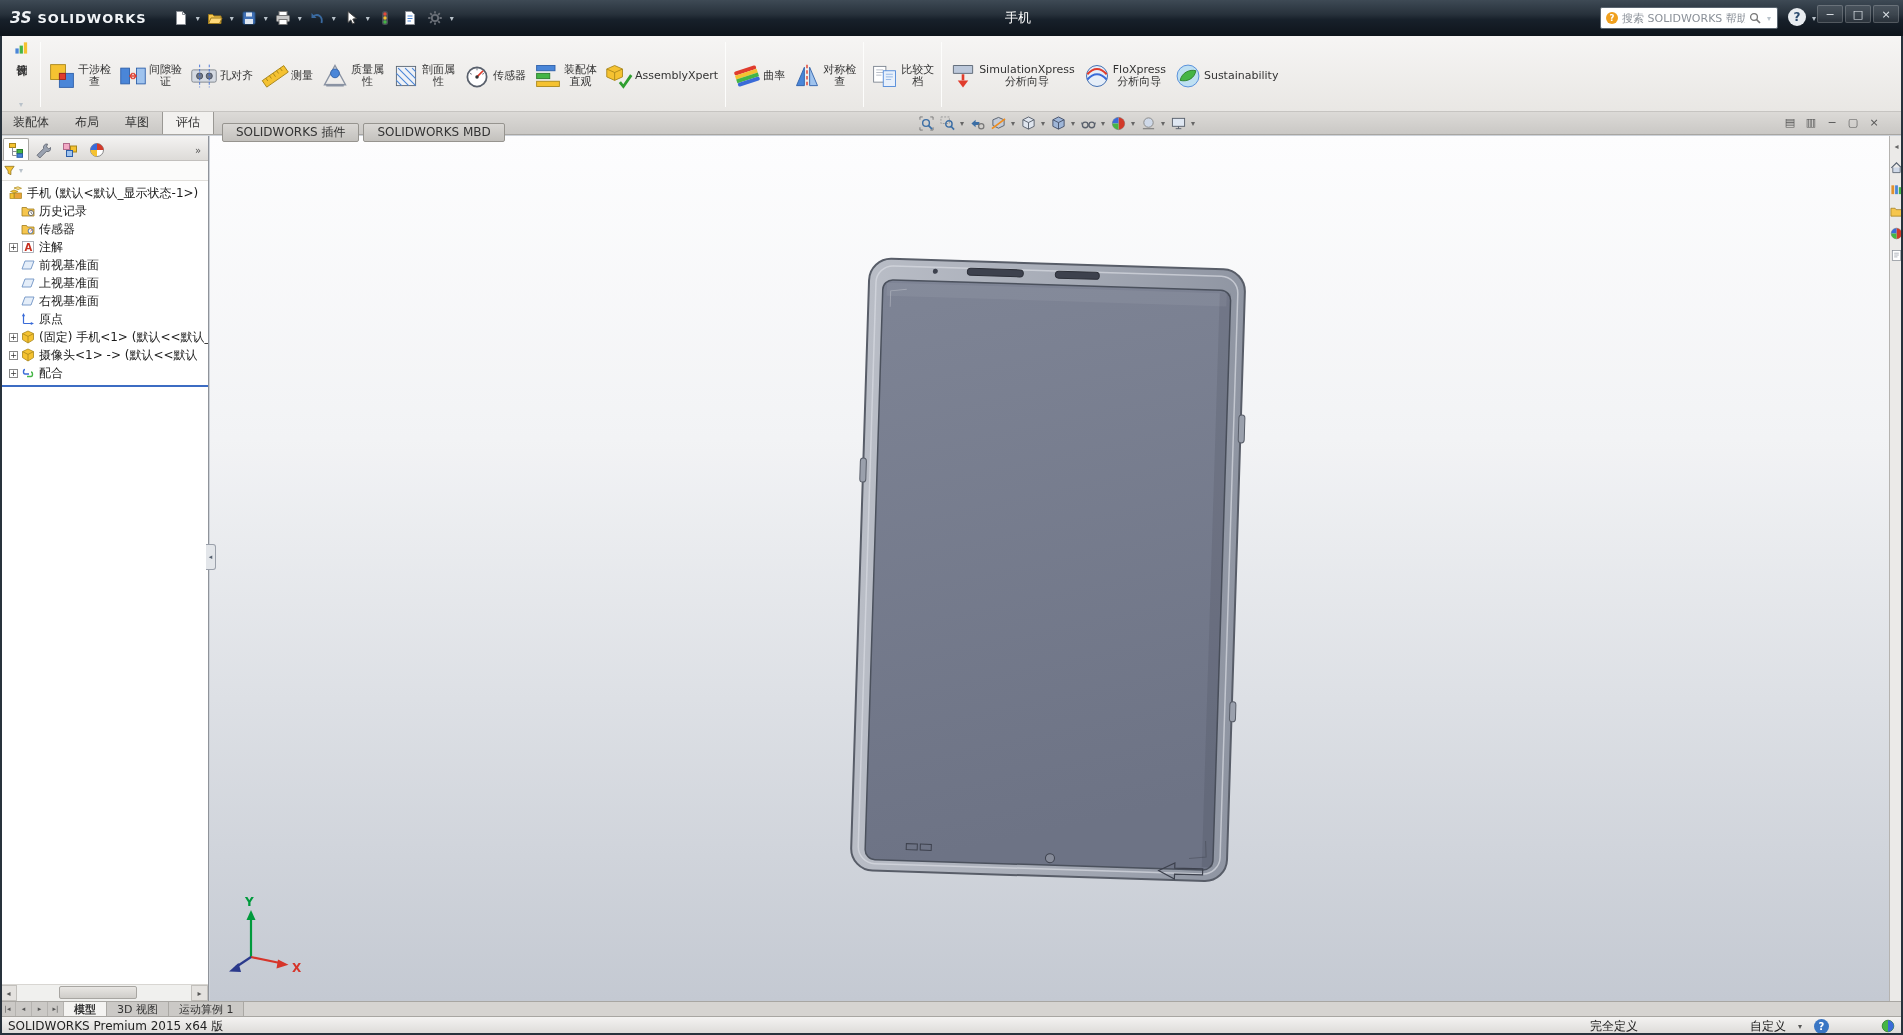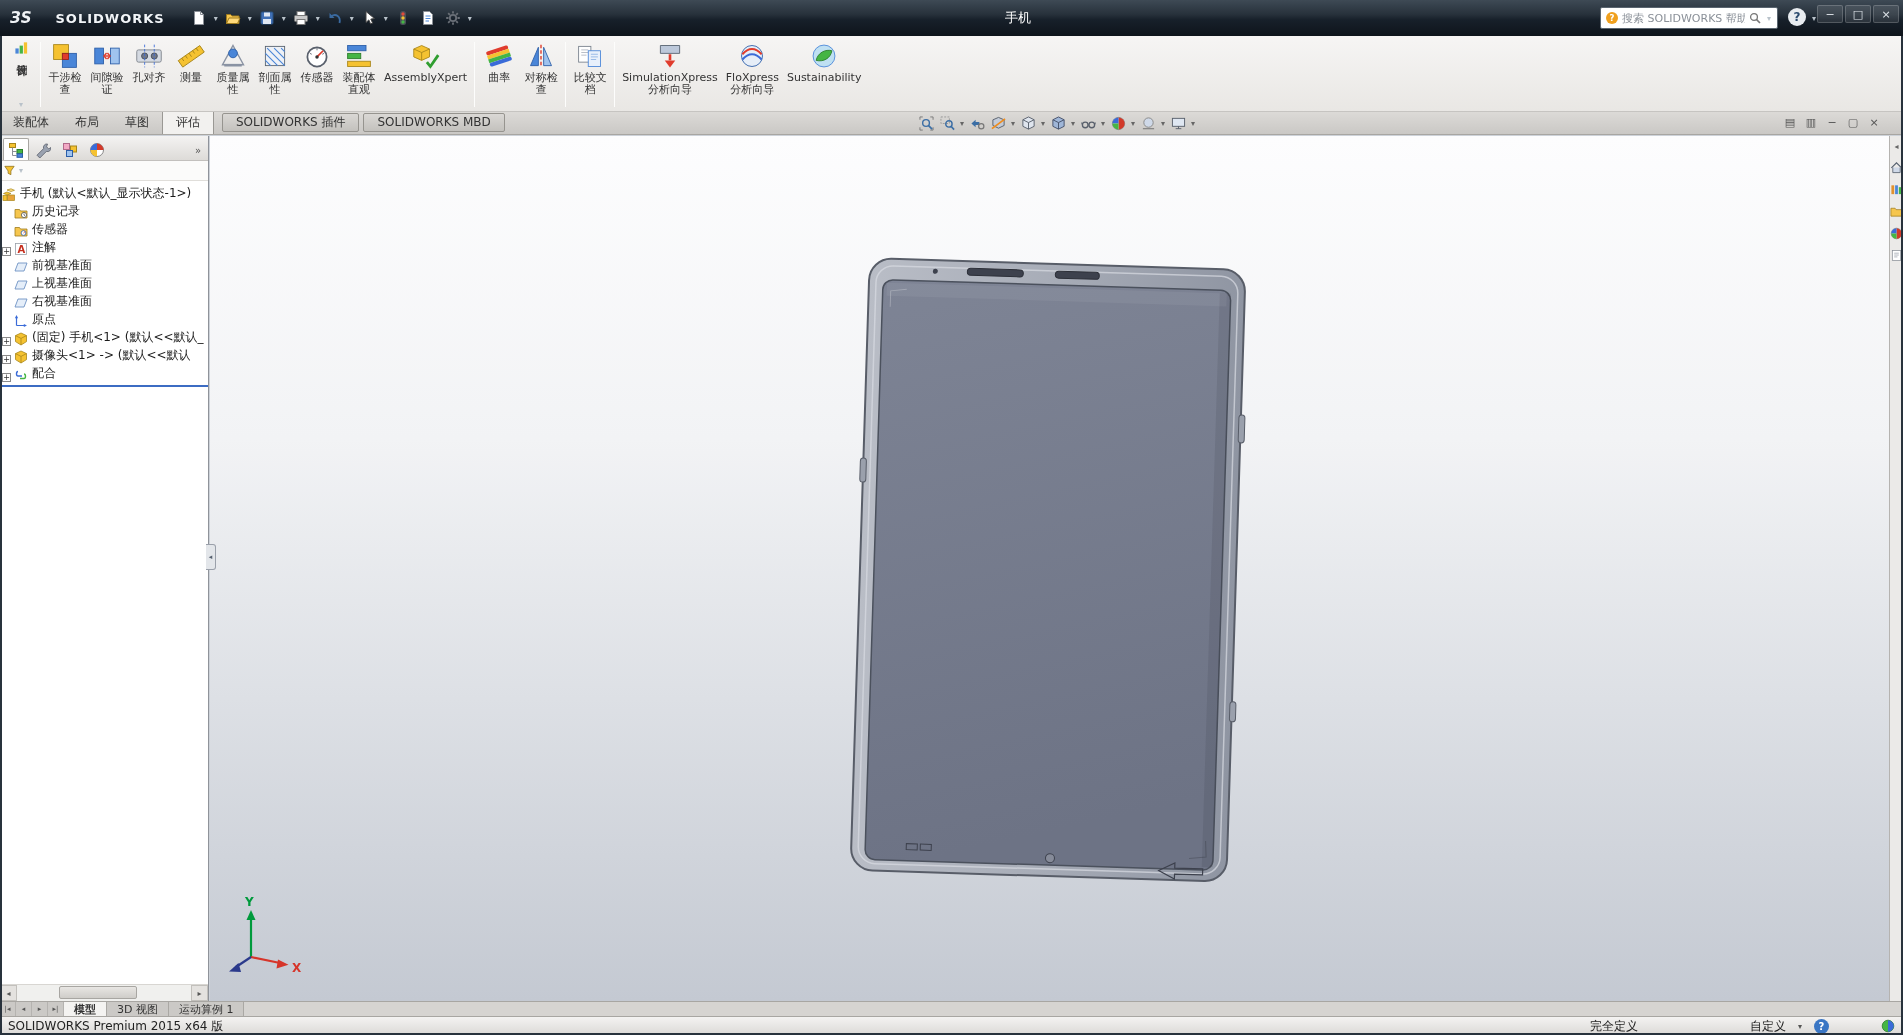--- a/index.html
+++ b/index.html
@@ -6,21 +6,21 @@
   html,body{width:1903px;height:1035px;overflow:hidden}
   body{font-family:"DejaVu Sans","Liberation Sans",sans-serif;font-size:12px;color:#222}
   #app{position:relative;width:1903px;height:1035px;background:#cdd2d9;overflow:hidden}
   .ico{display:inline-block;line-height:0}
   .ico svg{width:100%;height:100%;display:block}
 
   
   .titlebar{position:absolute;left:0;top:0;width:100%;height:36px;
     background:linear-gradient(180deg,#3e4a55 0%,#27313b 40%,#17202a 55%,#0e141b 100%);
     display:flex;align-items:center;color:#e8ecf0;z-index:60}
-  .logo{display:flex;align-items:center;gap:24px;padding:0 12px 0 10px}
+  .logo{display:flex;align-items:center;gap:6px;padding:0 12px 0 10px}
   .logo-mark{font-style:italic;font-weight:bold;font-size:15px;color:#f0f3f6}
   .logo-text{font-weight:bold;font-size:13px;letter-spacing:1px;color:#f2f5f8}
   .qat{display:flex;align-items:center;gap:1px;margin-left:10px}
   .qat-btn{width:24px;height:24px;display:flex;align-items:center;justify-content:center;border-radius:2px}
   .qat-btn .ico{width:16px;height:16px}
   .chev{font-size:8px;color:#b9c2ca;padding:0 2px}
   .doc-title{position:absolute;left:1005px;top:0;height:36px;line-height:36px;font-size:13px;color:#fff}
   .searchbox{position:absolute;left:1600px;top:7px;width:178px;height:22px;background:#fff;border:1px solid #5a6570;border-radius:2px;display:flex;align-items:center;padding:0 4px;gap:3px}
   .searchbox .ico{width:14px;height:14px;flex:none}
   .search-input{flex:1;border:none;outline:none;font-size:11px;color:#444;min-width:0;background:transparent;font-family:inherit}
@@ -29,50 +29,50 @@
   .tb-chev{position:absolute;left:1810px;top:14px}
   .win-controls{position:absolute;right:4px;top:5px;display:flex;gap:2px}
   .win-btn{width:26px;height:18px;display:flex;align-items:center;justify-content:center;font-size:11px;color:#dfe5ea;background:rgba(255,255,255,.10);border:1px solid rgba(255,255,255,.18);border-radius:2px}
 
   
   .ribbon{position:absolute;left:0;top:36px;width:100%;height:76px;background:linear-gradient(180deg,#f6f5f4,#e9e7e4);border-bottom:1px solid #c6c4c1;display:flex;align-items:stretch;padding:2px 2px 0 5px;z-index:55}
   .study-btn{width:32px;display:flex;flex-direction:column;align-items:center;padding:2px 0}
   .study-ico{width:15px;height:15px}
   .study-label{writing-mode:vertical-rl;text-orientation:upright;font-size:11px;line-height:12px;color:#333;flex:1;margin:1px 0;overflow:hidden}
   .rb-sep{width:1px;background:#cbc9c6;border-right:1px solid #fdfdfc;margin:4px 3px}
-  .rb-btn{min-width:42px;display:flex;flex-direction:column;align-items:center;padding:4px 4px 2px;gap:2px;color:#333}
+  .rb-btn{min-width:42px;display:flex;flex-direction:row;align-items:center;padding:4px 4px 2px;gap:2px;color:#333}
   .rb-ico{width:28px;height:28px}
   .rb-label{font-size:11px;line-height:12px;text-align:center;white-space:nowrap}
 
   
   .tabrow{position:absolute;left:0;top:112px;width:100%;height:23px;background:linear-gradient(180deg,#dcdad7,#cac8c5);border-bottom:1px solid #a8a6a2;z-index:50}
   .cm-tabs{position:absolute;left:0;top:0;height:22px;display:flex;align-items:stretch}
   .cm-tab{height:22px;line-height:21px;padding:0 13px;font-size:12px;color:#333}
   .cm-tab.active{background:#f2f1ef;border-left:1px solid #9a9894;border-right:1px solid #9a9894}
-  .cm-tab.addin{background:linear-gradient(180deg,#dad8d5,#c3c1bd);border:1px solid #96948f;height:19px;line-height:17px;margin:1px 2px 0;border-radius:2px}
+  .cm-tab.addin{background:linear-gradient(180deg,#dad8d5,#c3c1bd);border:1px solid #96948f;height:19px;line-height:17px;margin:11px 2px 0;border-radius:2px}
   .cm-tab.addin.first{margin-left:8px}
   .headsup{position:absolute;left:916px;top:2px;height:19px;display:flex;align-items:center;gap:1px}
   .hu-btn{width:20px;height:19px;display:flex;align-items:center;justify-content:center}
   .hu-btn .ico{width:15px;height:15px}
   .headsup .chev{color:#666}
   .child-controls{position:absolute;right:20px;top:2px;display:flex;gap:3px;align-items:center}
   .cw-btn{width:18px;height:17px;display:flex;align-items:center;justify-content:center;color:#555;font-size:11px}
 
   
   .main{position:absolute;left:0;top:136px;width:100%;height:865px}
   .left-panel{position:absolute;left:0;top:0;width:209px;height:100%;background:#fff;border-right:1px solid #8f939a;display:flex;flex-direction:column}
   .fm-tabs{height:25px;background:linear-gradient(180deg,#f4f3f2,#dddbd8);border-bottom:1px solid #c2c0bd;display:flex;align-items:flex-end;padding:2px 3px 0;gap:1px}
   .fm-tab{width:26px;height:22px;display:flex;align-items:center;justify-content:center;border:1px solid transparent;border-bottom:none;border-radius:2px 2px 0 0}
   .fm-tab.active{background:#fff;border-color:#a8a6a2}
   .fm-tab .ico{width:16px;height:16px}
   .fm-overflow{margin-left:auto;font-size:10px;color:#555;padding:0 4px 4px}
   .filter-row{height:20px;border-bottom:1px solid #e0deda;display:flex;align-items:center;padding:0 3px;gap:1px;background:#fbfbfa}
   .filter-row .ico{width:13px;height:13px}
   .tree{padding-top:3px;font-size:12px;color:#1a1a1a}
-  .tree-row{height:18px;display:flex;align-items:flex-end;padding-left:2px;white-space:nowrap;overflow:hidden}
+  .tree-row{height:18px;display:flex;align-items:center;padding-left:9px;white-space:nowrap;overflow:hidden}
   .expander{flex:none;width:9px;height:9px;border:1px solid #898989;background:#fff;font-size:8px;line-height:7px;text-align:center;color:#333;margin-right:3px}
   .exp-spacer{flex:none;width:12px}
   .tree-ico{flex:none;width:14px;height:14px;margin-right:4px}
   .tree-label{overflow:hidden}
   .tree-end{height:2px;background:#3c6cc3;margin-top:3px}
   .panel-fill{flex:1}
   .hscroll{height:17px;background:#f0f0ee;border-top:1px solid #d8d6d2;display:flex;align-items:stretch}
   .sb-btn{width:17px;display:flex;align-items:center;justify-content:center;font-size:8px;color:#555;background:#e4e2df;border:1px solid #c2c0bc}
   .sb-track{flex:1;position:relative}
   .sb-thumb{position:absolute;left:42px;top:1px;width:78px;height:13px;background:linear-gradient(180deg,#e8e6e3,#cfcdc9);border:1px solid #a8a6a2;border-radius:2px}

